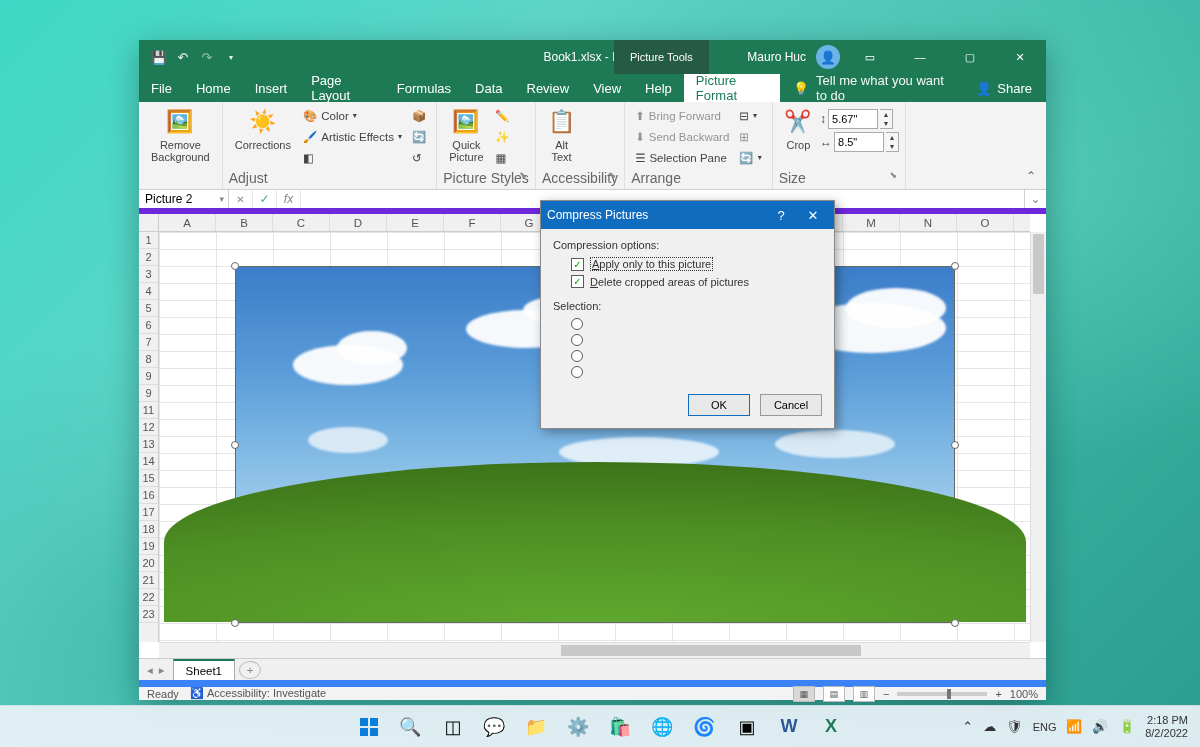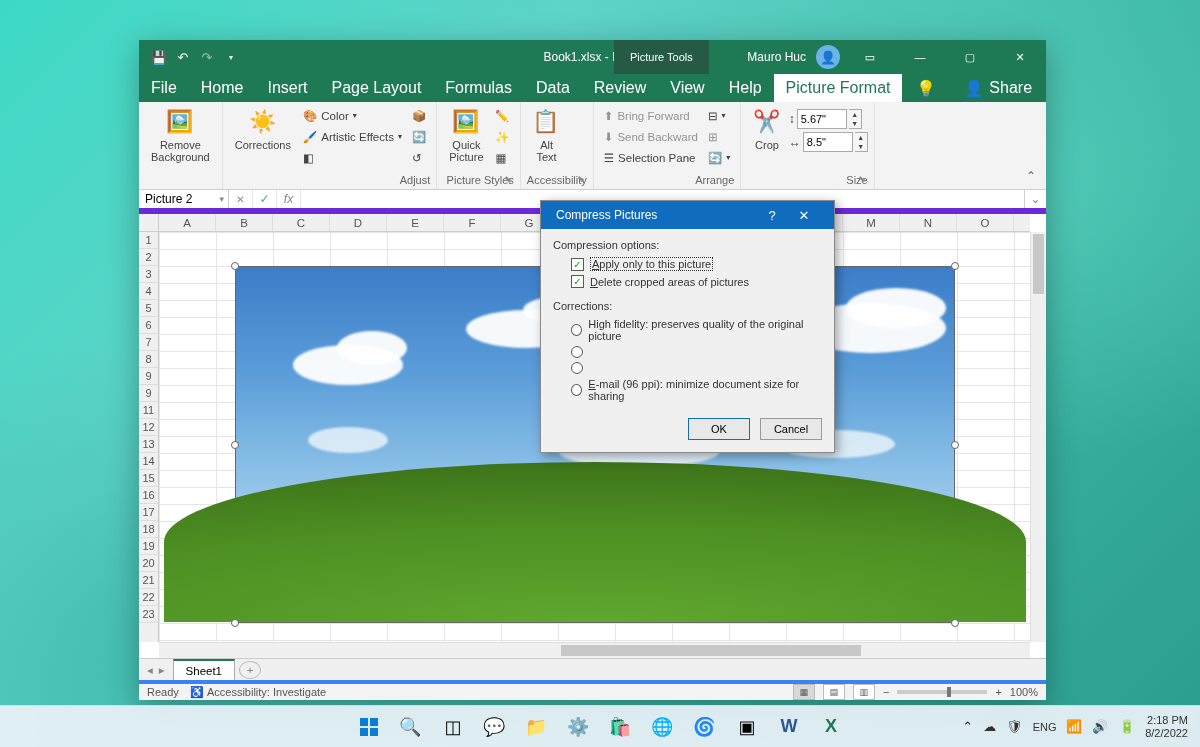--- a/index.html
+++ b/index.html
@@ -10,31 +10,31 @@
 .excel { position:absolute; left:139px; top:40px; width:907px; height:660px; background:#fff; box-shadow:0 8px 30px rgba(0,0,0,.3); display:flex; flex-direction:column; }
 .titlebar { height:34px; background:#1e7a55; display:flex; align-items:center; color:#fff; font-size:12px; position:relative; }
 .qat { display:flex; gap:4px; padding:0 10px; align-items:center; }
 .qat-btn { width:20px; height:20px; display:flex; align-items:center; justify-content:center; font-size:13px; cursor:pointer; opacity:.9; }
 .title-center { position:absolute; left:50%; transform:translateX(-50%); font-size:12px; }
 .context-tab { position:absolute; left:475px; top:0; height:34px; background:#255b44; padding:0 16px; display:flex; align-items:center; font-size:11px; }
 .user-area { margin-left:auto; display:flex; align-items:center; gap:10px; padding-right:6px; }
 .avatar { width:24px; height:24px; border-radius:50%; background:#6cb4e8; display:flex; align-items:center; justify-content:center; font-size:13px; }
 .win-btn { width:40px; height:26px; display:flex; align-items:center; justify-content:center; font-size:11px; cursor:pointer; }
 
-.tabs { height:28px; background:#1e7a55; display:flex; align-items:stretch; color:#fff; font-size:16px; }
+.tabs { height:28px; background:#1e7a55; display:flex; align-items:stretch; color:#fff; font-size:13px; }
 .tab { padding:0 12px; display:flex; align-items:center; cursor:pointer; }
 .tab.active { background:#fff; color:#1e7a55; }
 .tell-me { display:flex; align-items:center; gap:6px; padding:0 14px; opacity:.95; }
 .share-btn { margin-left:auto; padding:0 14px; display:flex; align-items:center; gap:5px; }
 
 
 .ribbon { height:88px; background:#f3f3f3; border-bottom:1px solid #d0d0d0; display:flex; font-size:11px; color:#444; }
 .rgroup { border-right:1px solid #e0e0e0; padding:3px 6px 1px; display:flex; flex-direction:column; }
 .rgroup-body { flex:1; display:flex; align-items:flex-start; gap:2px; }
-.rgroup-label { text-align:right; font-size:11px; color:#666; padding:2px 0; position:relative; }
+.rgroup-label { text-align:left; font-size:14px; color:#666; padding:2px 0; position:relative; }
 .rgroup-label.launcher::after { content:"⬊"; position:absolute; right:2px; font-size:9px; color:#888; }
 .big-btn { display:flex; flex-direction:column; align-items:center; justify-content:center; padding:2px 6px; gap:2px; cursor:pointer; text-align:center; line-height:1.1; }
 .big-btn .ico { font-size:22px; height:30px; display:flex; align-items:center; }
 .sm-row { display:flex; align-items:center; gap:4px; padding:1px 4px; cursor:pointer; white-space:nowrap; font-size:11.5px; height:21px; }
 .sm-col { display:flex; flex-direction:column; }
 .size-input { width:50px; height:20px; font-size:11px; padding:0 3px; border:1px solid #aaa; background:#fff; }
 .spin { display:inline-flex; flex-direction:column; border:1px solid #aaa; border-left:none; }
 .spin span { width:12px; height:9px; font-size:7px; display:flex; align-items:center; justify-content:center; background:#f6f6f6; cursor:pointer; }
 .collapse { margin-left:auto; padding:6px 10px; color:#666; cursor:pointer; font-size:12px; align-self:flex-end; }
 
@@ -64,21 +64,21 @@
 
 .picture { position:absolute; left:76px; top:34px; width:720px; height:357px; border:1px solid #666; }
 .sky { position:absolute; inset:0; background:linear-gradient(to bottom,#3b7dc8 0%,#5b9dd9 30%,#86bde6 55%,#a3ccec 70%,#c0dcf2 80%); }
 .clouds { position:absolute; inset:0; }
 .cloud { position:absolute; background:#fff; border-radius:50%; filter:blur(1px); opacity:.95; }
 .hill { position:absolute; left:-10%; right:-10%; bottom:0; height:45%; background:radial-gradient(ellipse 120% 100% at 50% 100%,#5fa82e 0%,#4d8f23 60%,#3d7319 100%); border-radius:50% 50% 0 0; }
 .handle { position:absolute; width:8px; height:8px; background:#fff; border:1px solid #666; border-radius:50%; }
 
 
 .dialog { position:absolute; left:540px; top:200px; width:295px; background:#f0f0f0; border:1px solid #8a8a8a; box-shadow:3px 3px 10px rgba(0,0,0,.35); font-size:11px; color:#333; }
-.dlg-title { height:28px; background:#0f6cbf; color:#fff; display:flex; align-items:center; padding:0 15px; font-size:12px; }
+.dlg-title { height:28px; background:#0f6cbf; color:#fff; display:flex; align-items:center; padding:0 6px; font-size:12px; }
 .dlg-title-btns { margin-left:auto; display:flex; gap:2px; }
 .dlg-tbtn { width:30px; height:28px; display:flex; align-items:center; justify-content:center; cursor:pointer; font-size:13px; }
 .dlg-body { padding:10px 12px 6px; }
 .sect { font-size:11px; color:#333; margin-bottom:4px; }
 .chk-row,.rad-row { display:flex; align-items:center; gap:6px; padding:2px 0 2px 18px; }
 .chk { width:13px; height:13px; border:1px solid #5a5a5a; background:#fff; display:flex; align-items:center; justify-content:center; font-size:10px; color:#0a0; }
 .rad { width:12px; height:12px; border:1px solid #5a5a5a; border-radius:50%; background:#fff; display:flex; align-items:center; justify-content:center; }
 .rad.sel::after { content:""; width:6px; height:6px; background:#000; border-radius:50%; }
 .opt-label { font-size:11px; }
 .opt-label u { text-decoration:underline; }
@@ -87,21 +87,21 @@
 .dlg-btn { min-width:62px; height:22px; font-size:11px; background:#e8e8e8; border:1px solid #999; cursor:pointer; }
 .dlg-btn.primary { border:1.5px solid #0f6cbf; }
 
 
 .sheets { height:22px; background:#f0f0f0; border-top:1px solid #ccc; display:flex; align-items:center; font-size:11.5px; }
 .sheet-nav { padding:0 8px; color:#888; display:flex; gap:6px; }
 .sheet-tab { padding:0 12px; height:100%; display:flex; align-items:center; background:#fff; border:1px solid #aaa; border-bottom:none; border-top:2px solid #1e7a55; }
 .sheet-add { width:22px; height:18px; margin-left:4px; border:1px solid #bbb; border-radius:50%; display:flex; align-items:center; justify-content:center; color:#888; cursor:pointer; }
 
 
-.status { height:20px; background:#f3f3f3; border-top:4px solid #3b82f6; display:flex; align-items:center; font-size:11px; color:#555; padding:0 8px; gap:12px; }
+.status { height:20px; background:#f3f3f3; border-top:7px solid #3b82f6; display:flex; align-items:center; font-size:11px; color:#555; padding:0 8px; gap:12px; }
 .status-right { margin-left:auto; display:flex; align-items:center; gap:8px; }
 .view-btn { width:22px; height:16px; border:1px solid #bbb; background:#fff; cursor:pointer; font-size:9px; display:flex; align-items:center; justify-content:center; }
 .view-btn.active { background:#d8d8d8; }
 .zoom-slider { width:90px; height:4px; background:#ccc; position:relative; }
 .zoom-slider::after { content:""; position:absolute; left:55%; top:-3px; width:4px; height:10px; background:#777; }
 
 
 .taskbar { position:absolute; left:0; right:0; bottom:0; height:42px; background:rgba(235,242,248,.92); backdrop-filter:blur(4px); display:flex; align-items:center; border-top:1px solid rgba(0,0,0,.06); }
 .tb-center { position:absolute; left:50%; transform:translateX(-50%); display:flex; gap:4px; }
 .tb-icon { width:38px; height:38px; display:flex; align-items:center; justify-content:center; font-size:18px; cursor:pointer; border-radius:4px; }
@@ -141,20 +141,21 @@
     <div class="tab">Insert</div>
     <div class="tab">Page Layout</div>
     <div class="tab">Formulas</div>
     <div class="tab">Data</div>
     <div class="tab">Review</div>
     <div class="tab">View</div>
     <div class="tab">Help</div>
     <div class="tab active">Picture Format</div>
     <div class="tell-me">
       <span>💡</span>
+      <span>Tell me what you want to do</span>
     </div>
     <div class="share-btn">
       <span>👤</span>
       <span>Share</span>
     </div>
   </div>
 
   <div class="ribbon">
     <div class="rgroup">
       <div class="rgroup-body">
@@ -422,34 +423,32 @@
   <div class="dlg-body">
     <div class="sect">Compression options:</div>
     <div class="chk-row">
       <div class="chk">✓</div>
       <span class="opt-label focus-box"><u>A</u><span>pply only to this picture</span></span>
     </div>
     <div class="chk-row">
       <div class="chk">✓</div>
       <span class="opt-label"><u>D</u><span>elete cropped areas of pictures</span></span>
     </div>
-    <div class="sect" style="margin-top:10px">Corrections:</div>
+    <div class="sect" style="margin-top:10px">Selection:</div>
     <div class="rad-row">
         <div class="rad"></div>
-        <span class="opt-label">High fidelity: preserves quality of the original picture</span>
       </div>
     <div class="rad-row">
         <div class="rad"></div>
       </div>
     <div class="rad-row">
         <div class="rad"></div>
       </div>
     <div class="rad-row">
         <div class="rad"></div>
-        <span class="opt-label"><u>E</u>-mail (96 ppi): minimize document size for sharing</span>
       </div>
   </div>
   <div class="dlg-buttons">
     <button class="dlg-btn primary">OK</button>
     <button class="dlg-btn">Cancel</button>
   </div>
 </div>
 
 <div class="taskbar">
   <div class="tb-center">

